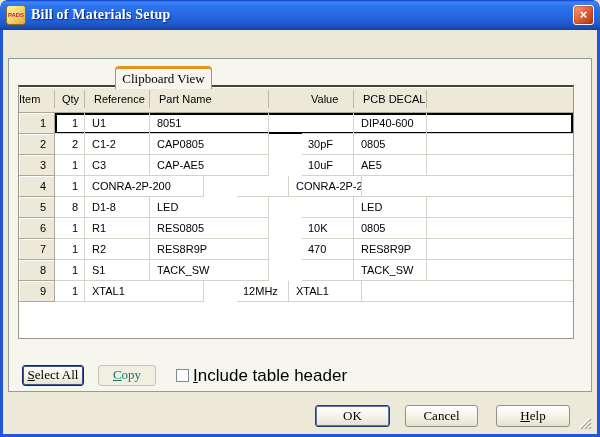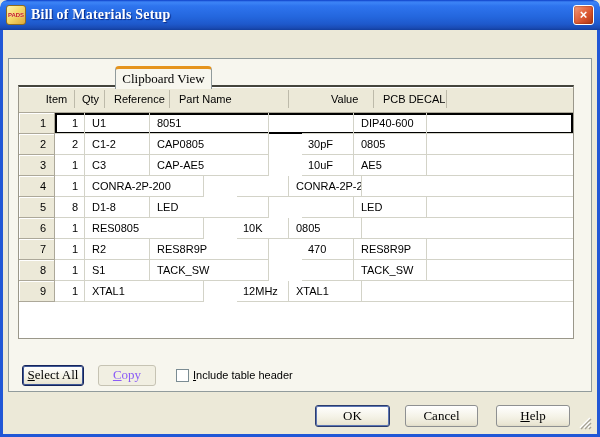--- a/index.html
+++ b/index.html
@@ -88,42 +88,42 @@
     border-right:1px solid #D3D3C8;border-bottom:1px solid #D3D3C8;}
   .cell.c-fill{border-right:none;}
   .sel .rowdata{box-shadow:inset 0 0 0 2px #000;}
   .c-item{width:36px;}
   .c-qty{width:30px;text-align:right;padding-right:6px;}
   .c-ref{width:65px;padding-left:7px;}
   .c-part{width:119px;padding-left:7px;}
   .c-val{width:52px;padding-left:6px;margin-left:33px;}
   .c-decal{width:73px;padding-left:7px;}
   .c-fill{flex:1;}
-  .hcell.c-item{text-align:center;padding:0;margin-left:20px;}
+  .hcell.c-item{text-align:left;padding:0;}
   .hcell.c-qty{text-align:right;padding-right:5px;}
   .hcell.c-ref,.hcell.c-part,.hcell.c-val,.hcell.c-decal{text-align:left;padding-left:9px;}
   
   .btn{
     position:absolute;box-sizing:border-box;height:21px;
     border:1px solid #8E9091;border-radius:3px;
     background:linear-gradient(to bottom,#FFFFFF,#F4F2E6 55%,#EAE6D4 90%,#E0DBC8);
     font-family:"Liberation Serif",serif;font-size:13px;text-align:center;line-height:18px;
     cursor:default;
   }
   .btn.focused{border:1px solid #16255C;box-shadow:inset 0 0 0 1px #3E5794;}
   .btn.default{border:1px solid #2B3C6E;box-shadow:inset 0 0 0 1px #5B74B2;}
   .btn.disabled{
-    background:#F1EFE2;border:1px solid #C6C3B3;color:#8b5cf6;box-shadow:none;
+    background:#F1EFE2;border:1px solid #C6C3B3;color:#0f766e;box-shadow:none;
   }
   .mn{text-decoration:underline;}
   .checkbox{
     position:absolute;width:13px;height:13px;box-sizing:border-box;
     background:#fff;border:1px solid #7B8C93;
   }
-  .checkbox-label{position:absolute;font-size:11px;line-height:13px;}
+  .checkbox-label{position:absolute;font-size:17px;line-height:13px;}
   .footer-btn{height:22px;line-height:19px;}
   .resize-grip{position:absolute;right:5px;bottom:4px;width:15px;height:15px;}
 </style>
 </head>
 <body>
 
 <div class="window">
 
   <div class="titlebar">
     <div class="app-icon">PADS</div>
@@ -205,20 +205,21 @@
                 <div class="cell c-part">LED</div>
                 <div class="cell c-val"></div>
                 <div class="cell c-decal">LED</div>
                 <div class="cell c-fill"></div>
               </div>
             </div>
             <div class="grow">
               <div class="rowhead c-item">6</div>
               <div class="rowdata">
                 <div class="cell c-qty">1</div>
+                <div class="cell c-ref">R1</div>
                 <div class="cell c-part">RES0805</div>
                 <div class="cell c-val">10K</div>
                 <div class="cell c-decal">0805</div>
                 <div class="cell c-fill"></div>
               </div>
             </div>
             <div class="grow">
               <div class="rowhead c-item">7</div>
               <div class="rowdata">
                 <div class="cell c-qty">1</div>

